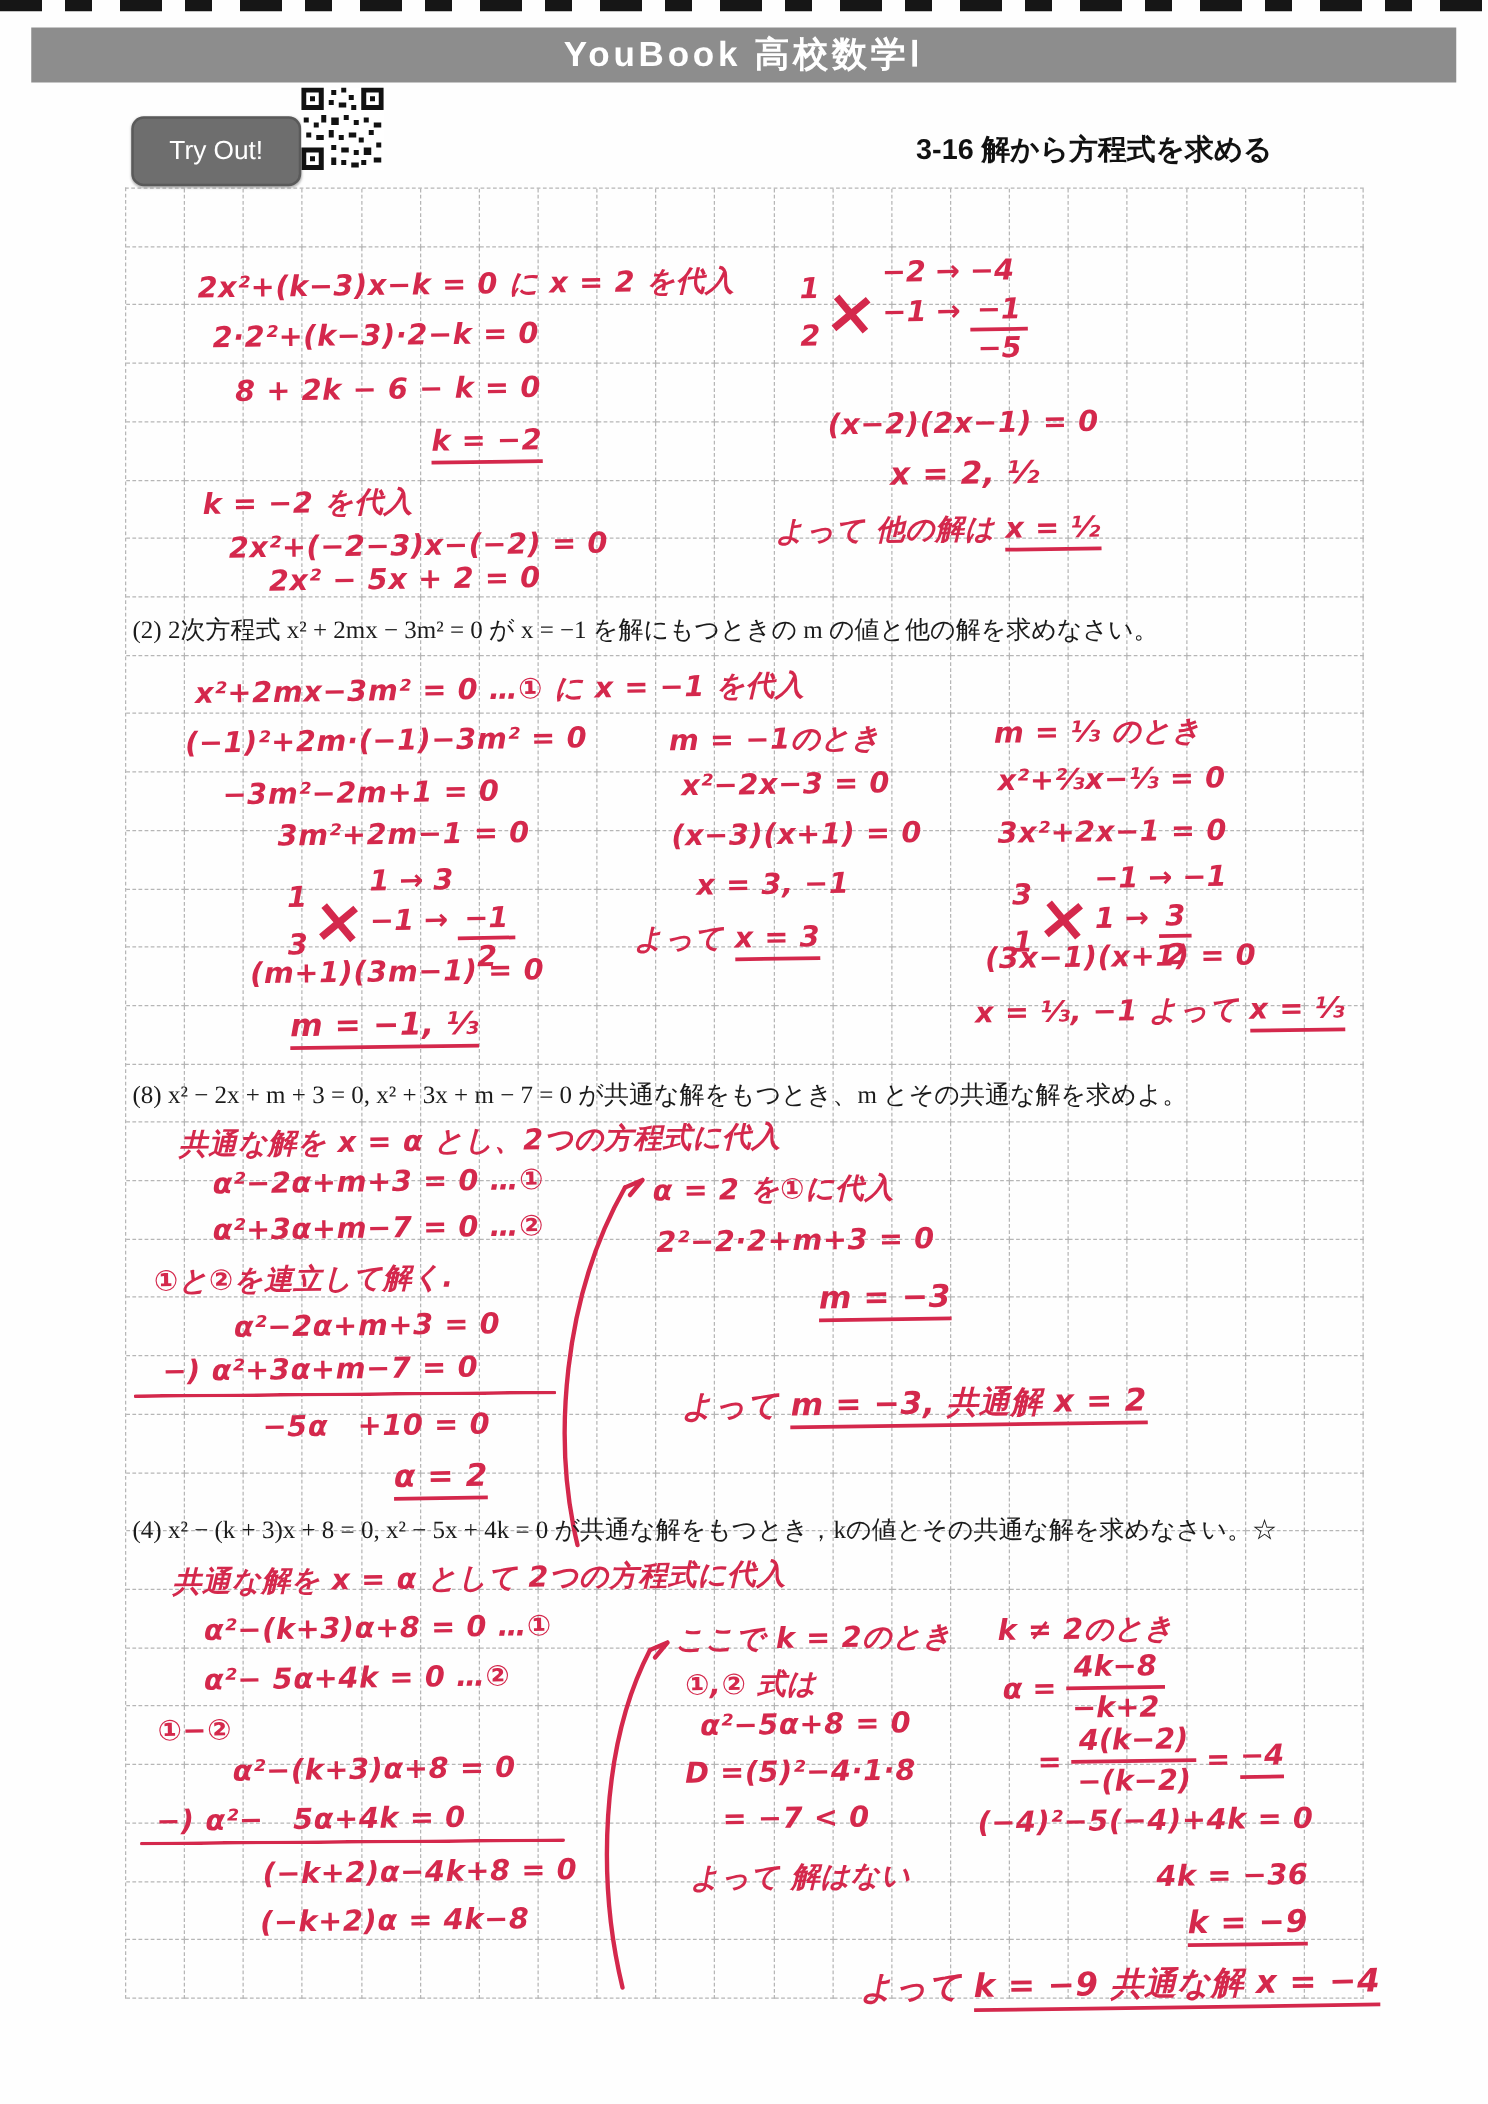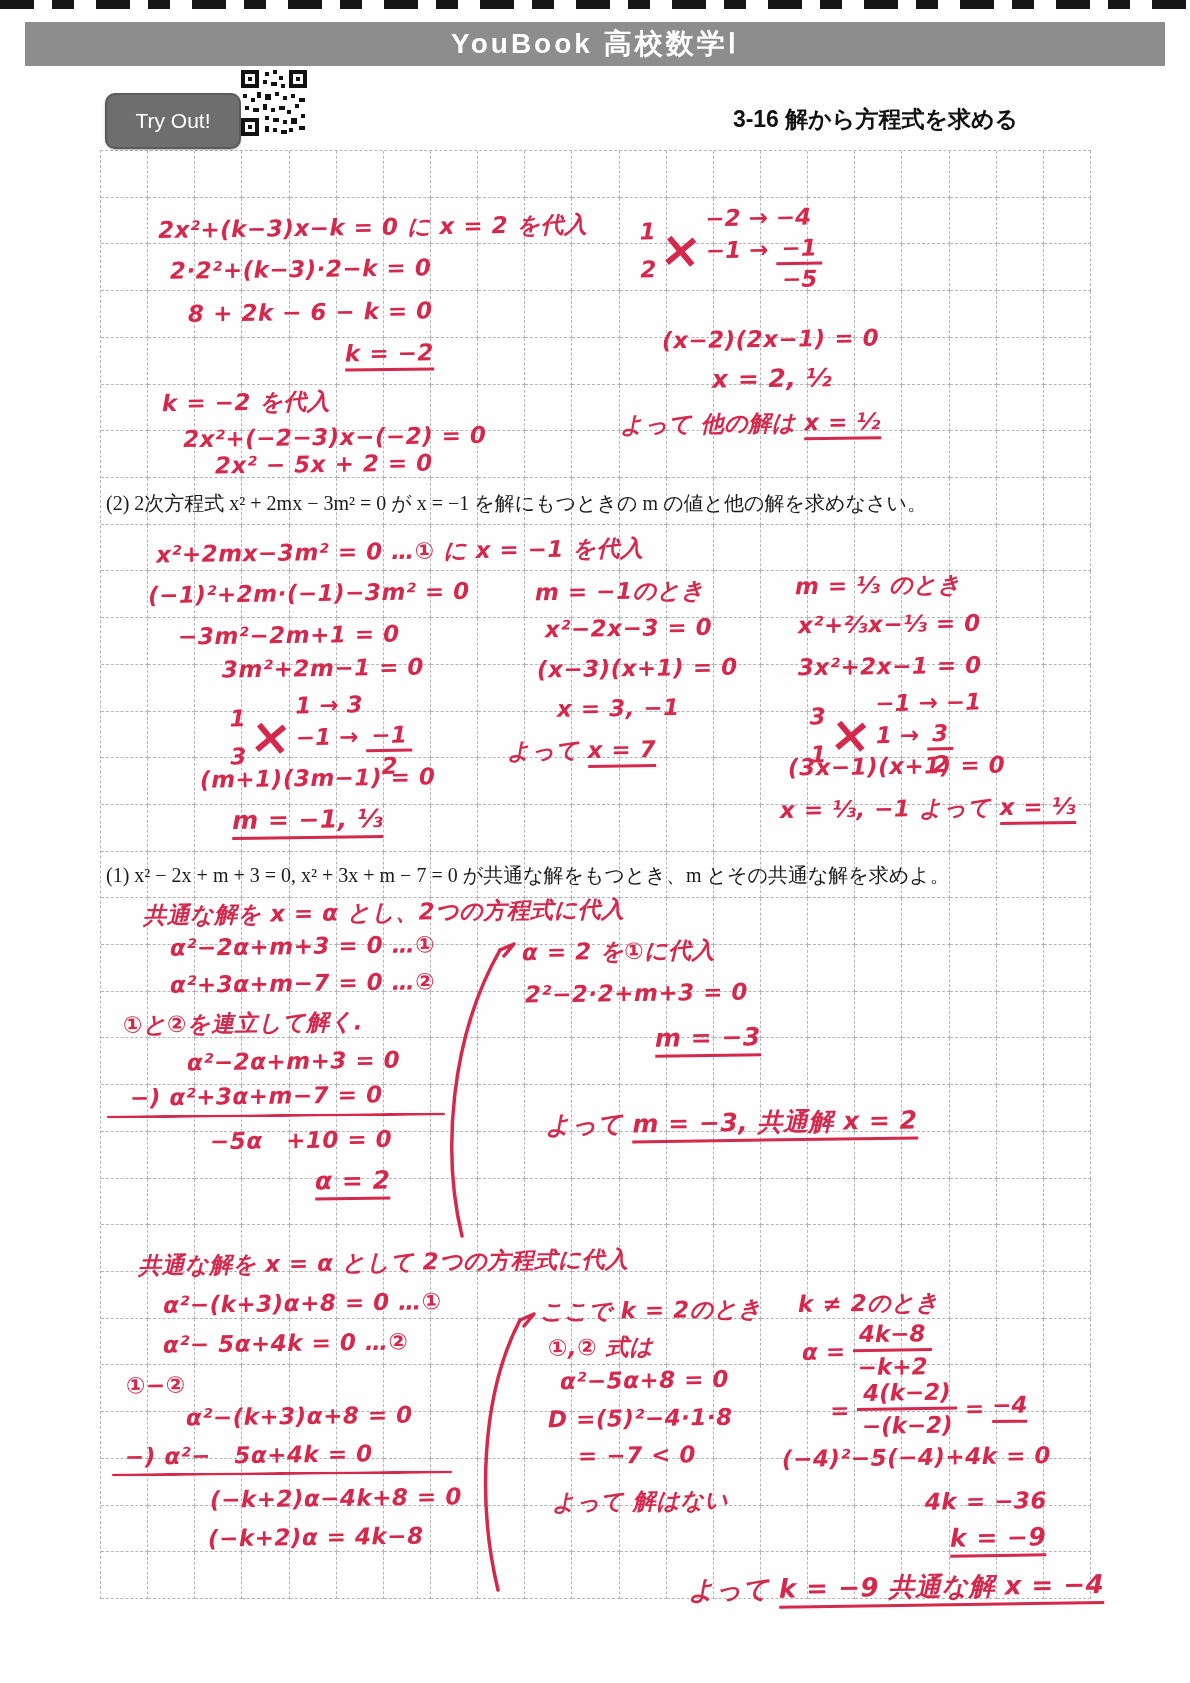--- a/index.html
+++ b/index.html
@@ -819,21 +819,21 @@
   </div>
 
   <div class="hw" style="left:200px;top:765px">(m+1)(3m−1) = 0</div>
   <div class="hw" style="left:232px;top:805px;font-size:25px"><span class="u">m = −1, ⅓</span></div>
 
   <div class="hw" style="left:535px;top:576px">m = −1のとき</div>
   <div class="hw" style="left:545px;top:615px">x²−2x−3 = 0</div>
   <div class="hw" style="left:537px;top:655px">(x−3)(x+1) = 0</div>
   <div class="hw" style="left:557px;top:695px">x = 3, −1</div>
   <div class="hw" style="left:507px;top:735px">
-    <span>よって </span><span class="u">x = 7</span>
+    <span>よって </span><span class="u">x = 3</span>
   </div>
 
   <div class="hw" style="left:795px;top:570px">m = ⅓ のとき</div>
   <div class="hw" style="left:798px;top:611px">x²+⅔x−⅓ = 0</div>
   <div class="hw" style="left:798px;top:653px">3x²+2x−1 = 0</div>
 
   <div class="cross" style="left:810px;top:690px">
     <div class="lcol">
       <span>3</span>
       <span>1</span>
@@ -849,21 +849,21 @@
           </span>
       </div>
     </div>
   </div>
 
   <div class="hw" style="left:788px;top:753px">(3x−1)(x+1) = 0</div>
   <div class="hw" style="left:780px;top:793px">
     <span>x = ⅓, −1 よって </span><span class="u">x = ⅓</span>
   </div>
 
-  <div class="pr" style="left:106px;top:862px">(1) x² − 2x + m + 3 = 0,  x² + 3x + m − 7 = 0 が共通な解をもつとき、m とその共通な解を求めよ。</div>
+  <div class="pr" style="left:106px;top:862px">(8) x² − 2x + m + 3 = 0,  x² + 3x + m − 7 = 0 が共通な解をもつとき、m とその共通な解を求めよ。</div>
 
   <div class="hw" style="left:143px;top:897px">共通な解を x = α とし、2つの方程式に代入</div>
   <div class="hw" style="left:170px;top:933px">α²−2α+m+3 = 0 …①</div>
   <div class="hw" style="left:170px;top:970px">α²+3α+m−7 = 0 …②</div>
   <div class="hw" style="left:123px;top:1008px">①と②を連立して解く.</div>
   <div class="hw" style="left:187px;top:1048px">α²−2α+m+3 = 0</div>
   <div class="hw" style="left:130px;top:1083px">−) α²+3α+m−7 = 0</div>
   <div class="rule" style="left:107px;top:1114px;width:338px"></div>
   <div class="hw" style="left:210px;top:1125px">−5α　+10 = 0</div>
   <div class="hw" style="left:315px;top:1166px;font-size:25px"><span class="u">α = 2</span></div>
@@ -873,20 +873,21 @@
     <path d="M 70 22 L 84 16 M 84 16 L 74 28" fill="none" stroke="#d4284c" stroke-width="3.5" stroke-linecap="round"></path>
   </svg>
 
   <div class="hw" style="left:522px;top:936px">α = 2 を①に代入</div>
   <div class="hw" style="left:525px;top:980px">2²−2·2+m+3 = 0</div>
   <div class="hw" style="left:655px;top:1023px;font-size:25px"><span class="u">m = −3</span></div>
   <div class="hw" style="left:545px;top:1106px;font-size:25px">
     <span>よって </span><span class="u">m = −3, 共通解 x = 2</span>
   </div>
 
+  <div class="pr" style="left:106px;top:1210px">(4) x² − (k + 3)x + 8 = 0,  x² − 5x + 4k = 0 が共通な解をもつとき，kの値とその共通な解を求めなさい。☆</div>
 
   <div class="hw" style="left:138px;top:1247px">共通な解を x = α として 2つの方程式に代入</div>
   <div class="hw" style="left:163px;top:1290px">α²−(k+3)α+8 = 0 …①</div>
   <div class="hw" style="left:163px;top:1330px">α²− 5α+4k = 0 …②</div>
   <div class="hw" style="left:126px;top:1372px">①−②</div>
   <div class="hw" style="left:186px;top:1403px">α²−(k+3)α+8 = 0</div>
   <div class="hw" style="left:125px;top:1440px">−) α²−　5α+4k = 0</div>
   <div class="rule" style="left:112px;top:1472px;width:340px"></div>
   <div class="hw" style="left:210px;top:1485px">(−k+2)α−4k+8 = 0</div>
   <div class="hw" style="left:208px;top:1524px">(−k+2)α = 4k−8</div>

